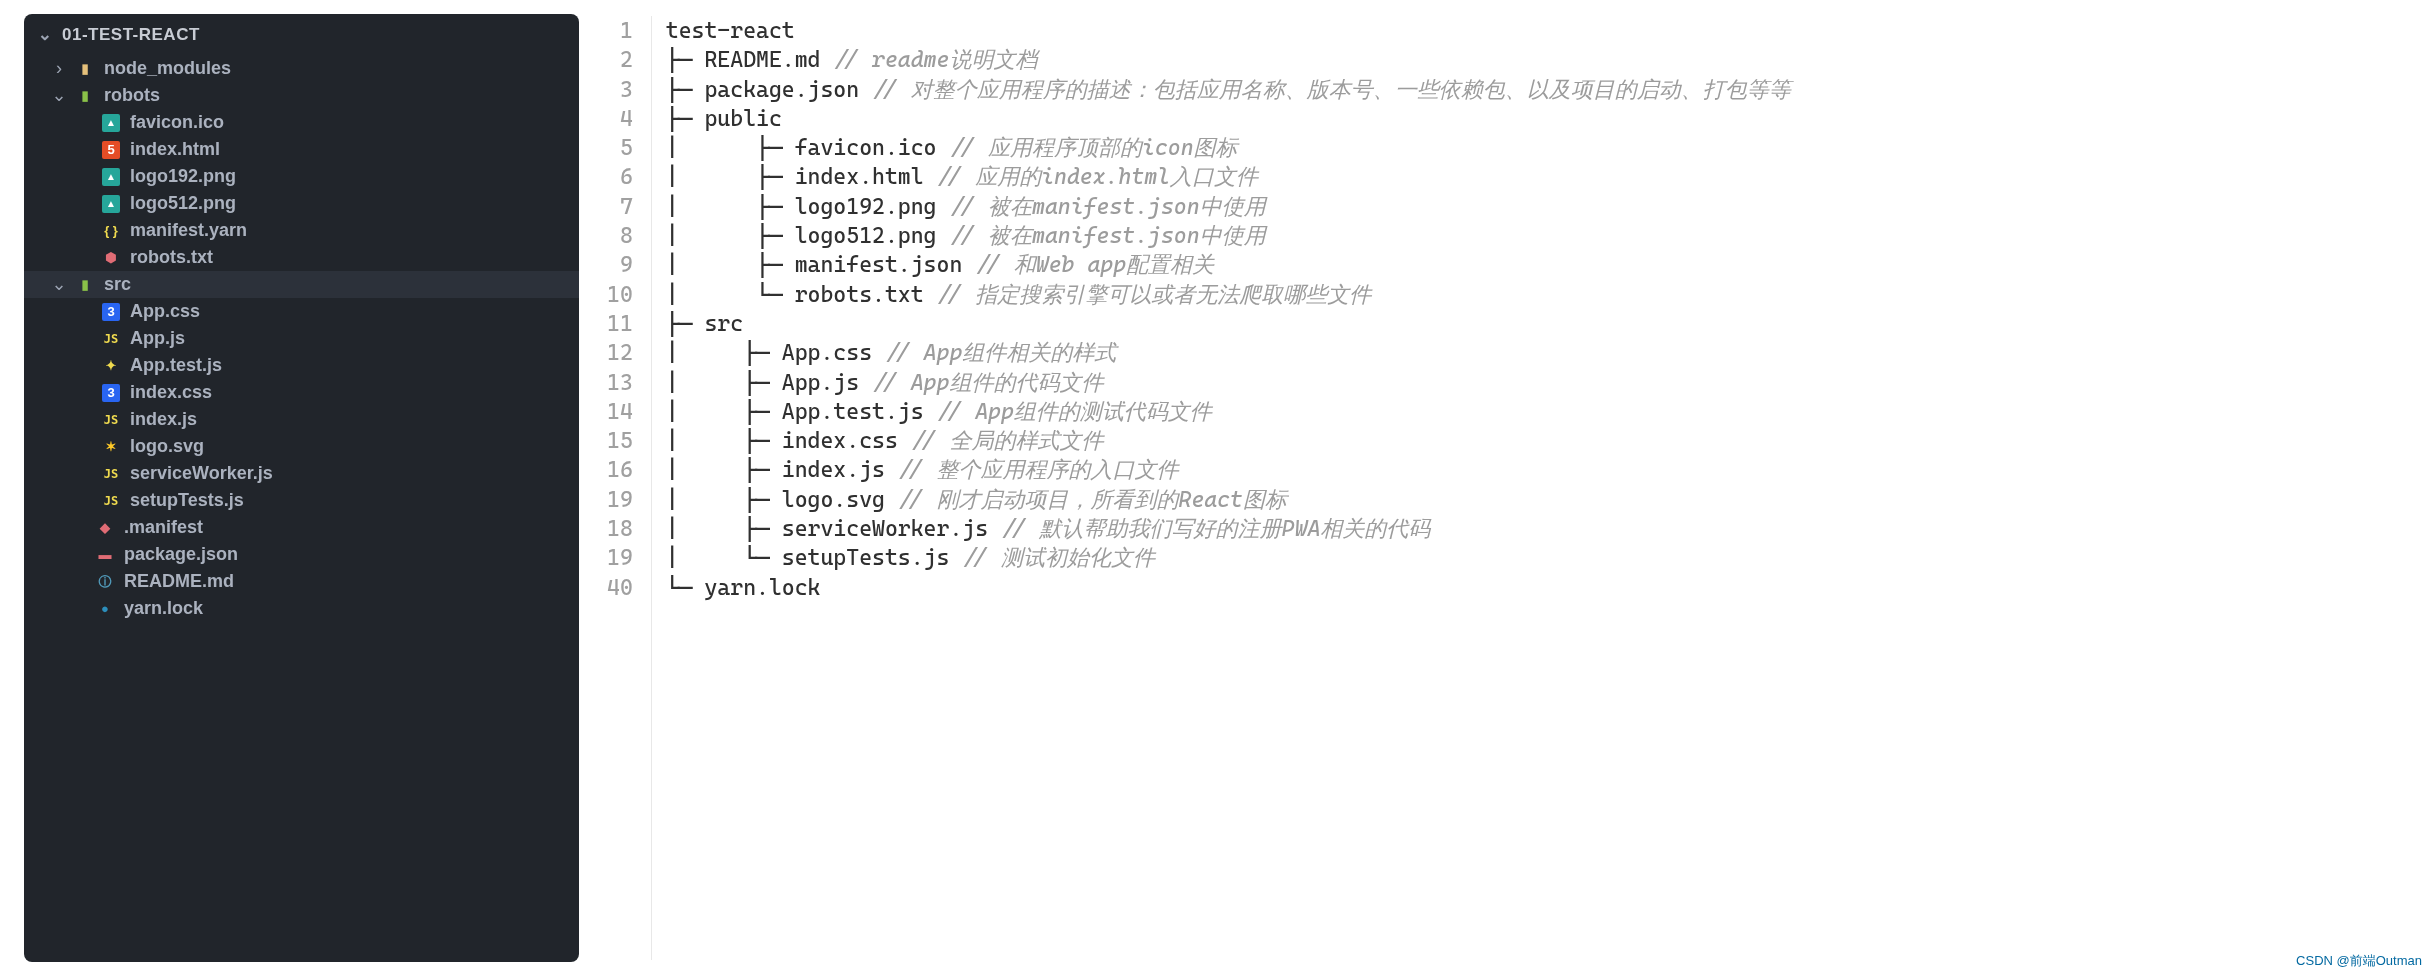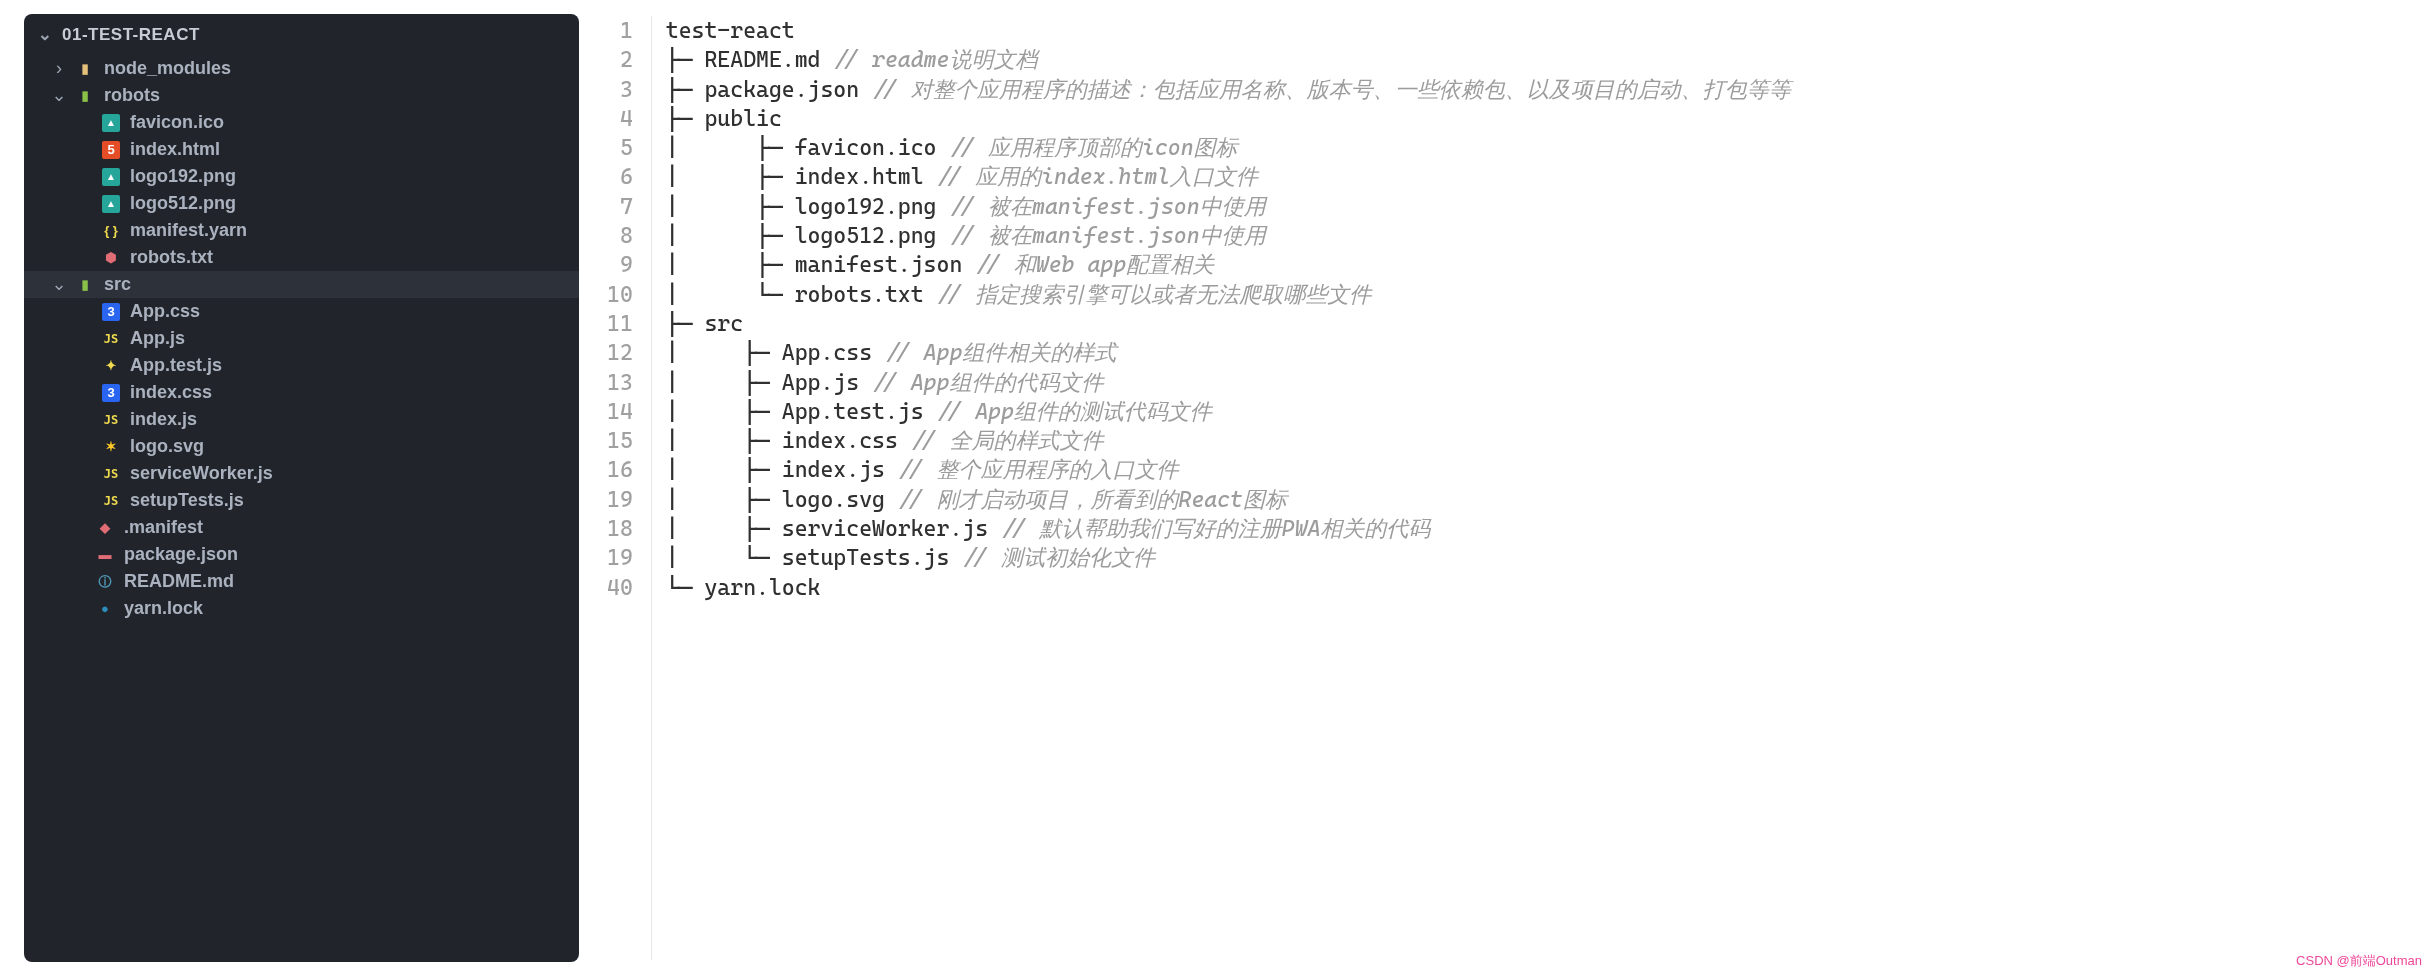--- a/index.html
+++ b/index.html
@@ -87,21 +87,21 @@
     .code {
       padding-left: 14px;
       white-space: pre;
     }
     .code .cm { color: #9c9c9c; font-style: italic; }
     .watermark {
       position: fixed;
       right: 12px;
       bottom: 6px;
       font-size: 13px;
-      color: #ec4899;
+      color: #0369a1;
       text-align: center;
     }
   </style>
 </head>
 <body>
 
 <div class="explorer">
   <div class="explorer-header">
     <span class="chev">⌄</span>
     <span>01-TEST-REACT</span>

